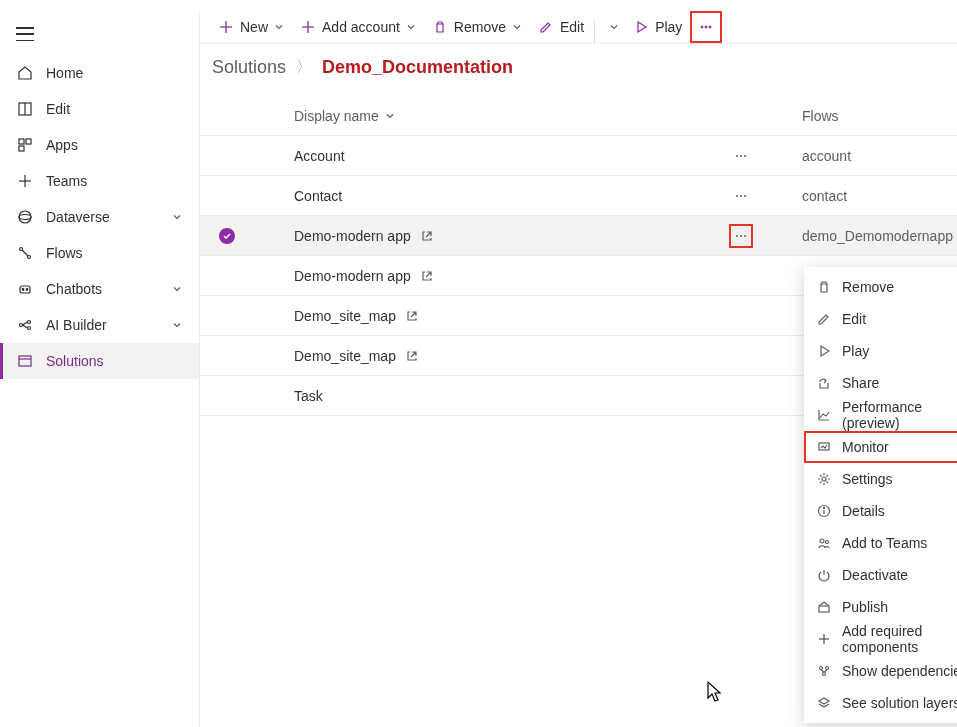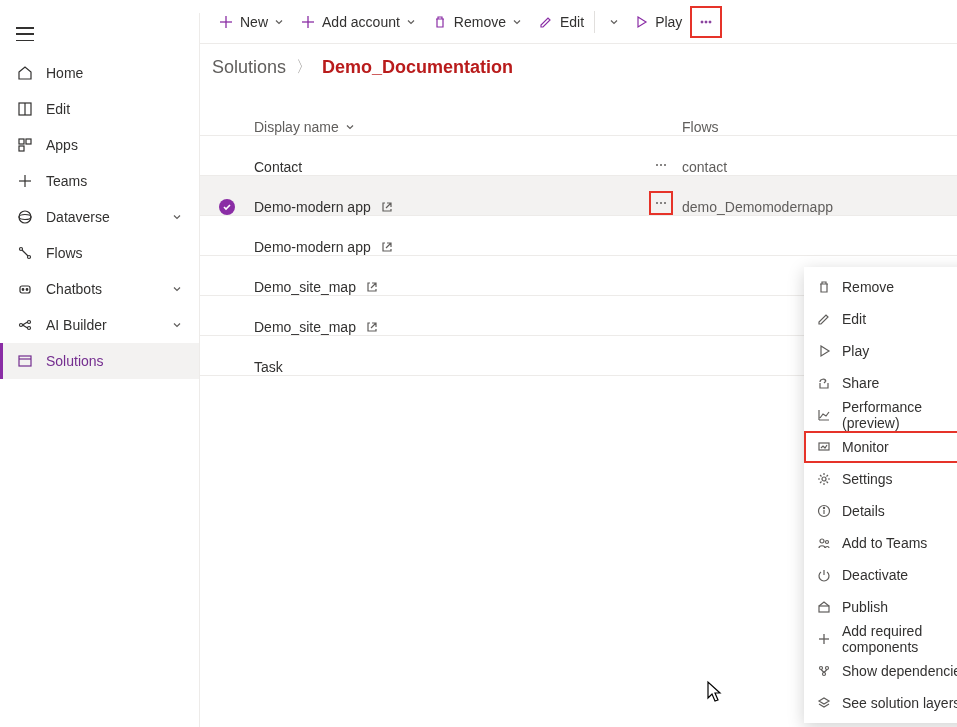--- a/index.html
+++ b/index.html
@@ -17,38 +17,38 @@
   .nav-item .chevron { width: 12px; height: 12px; display: flex; align-items: center; justify-content: center; }
   .nav-item.selected { background: #f3f2f1; }
   .nav-item.selected::before { content: ""; position: absolute; left: 0; top: 0; bottom: 0; width: 3px; background: #8a2da5; }
   .nav-item.selected .label { color: #742d8f; }
   .nav-item.selected .icon svg { stroke: #742d8f; }
 
   
   .main { position: absolute; top: 0; left: 200px; right: 0; height: 100%; }
 
   
-  .cmdbar { height: 44px; display: flex; align-items: center; padding-left: 10px; border-bottom: 1px solid #edebe9; }
+  .cmdbar { height: 44px; display: flex; align-items: flex-end; padding-left: 10px; border-bottom: 1px solid #edebe9; }
   .cmd { display: flex; align-items: center; height: 32px; padding: 0 8px; cursor: pointer; color: #323130; }
   .cmd .icon { width: 16px; height: 16px; margin-right: 6px; display: flex; align-items: center; justify-content: center; }
   .cmd .icon svg { stroke: #8a2da5; }
   .cmd .chev { margin-left: 6px; width: 10px; height: 10px; display: flex; align-items: center; justify-content: center; }
   .cmd-sep { width: 1px; height: 22px; background: #e1dfdd; margin: 0 2px; }
   .cmd.icon-only { padding: 0 6px; }
   .cmd.icon-only .icon { margin-right: 0; }
   .highlight-box { border: 2px solid #e63329; }
 
   
   .breadcrumb { display: flex; align-items: center; height: 46px; padding-left: 12px; font-size: 18px; color: #605e5c; }
   .breadcrumb .sep { margin: 0 10px; color: #a19f9d; font-size: 16px; }
   .breadcrumb .current { font-weight: 600; color: #b91c1c; }
 
   
   .table { width: 100%; }
-  .thead, .trow { display: flex; align-items: flex-end; height: 40px; border-bottom: 1px solid #edebe9; }
+  .thead, .trow { display: flex; align-items: center; height: 40px; border-bottom: 1px solid #edebe9; gap: 40px; }
   .thead { color: #605e5c; font-weight: 400; }
   .col-sel { width: 54px; display: flex; align-items: center; justify-content: center; }
   .col-display { width: 390px; display: flex; align-items: center; padding-left: 0; }
   .col-dots { width: 34px; display: flex; align-items: center; justify-content: center; }
   .col-name { flex: 1; padding-left: 4px; }
   .thead .col-display { font-weight: 400; }
   .th-sort { margin-left: 6px; display: inline-flex; }
   .trow .col-display .txt { color: #323130; cursor: pointer; }
   .trow .ext-icon { margin-left: 10px; display: inline-flex; }
   .trow.selected { background: #f3f2f1; }
@@ -285,31 +285,47 @@
       <div class="col-dots"></div>
       <div class="col-name">
         <span>Flows</span>
       </div>
     </div>
 
     <div id="tbody">
         <div class="trow">
           <div class="col-sel"></div>
           <div class="col-display">
-            <span class="txt">Contact</span>
+            <span class="txt">Account</span>
           </div>
           <div class="col-dots">
             <span class="row-dots">
               <svg width="16" height="16" viewBox="0 0 16 16" fill="#605e5c">
                 <circle cx="4" cy="8" r="1"></circle>
                 <circle cx="8" cy="8" r="1"></circle>
                 <circle cx="12" cy="8" r="1"></circle>
               </svg>
             </span>
           </div>
+          <div class="col-name">account</div>
+        </div>
+        <div class="trow">
+          <div class="col-sel"></div>
+          <div class="col-display">
+            <span class="txt">Contact</span>
+          </div>
+          <div class="col-dots">
+            <span class="row-dots">
+              <svg width="16" height="16" viewBox="0 0 16 16" fill="#605e5c">
+                <circle cx="4" cy="8" r="1"></circle>
+                <circle cx="8" cy="8" r="1"></circle>
+                <circle cx="12" cy="8" r="1"></circle>
+              </svg>
+            </span>
+          </div>
           <div class="col-name">contact</div>
         </div>
         <div class="trow selected">
           <div class="col-sel">
             <div class="check-circle">
               <svg width="10" height="10" viewBox="0 0 10 10" fill="none" stroke="#fff" stroke-width="1.6">
                 <path d="M2 5 L4 7 L8 3"></path>
               </svg>
             </div>
           </div>

